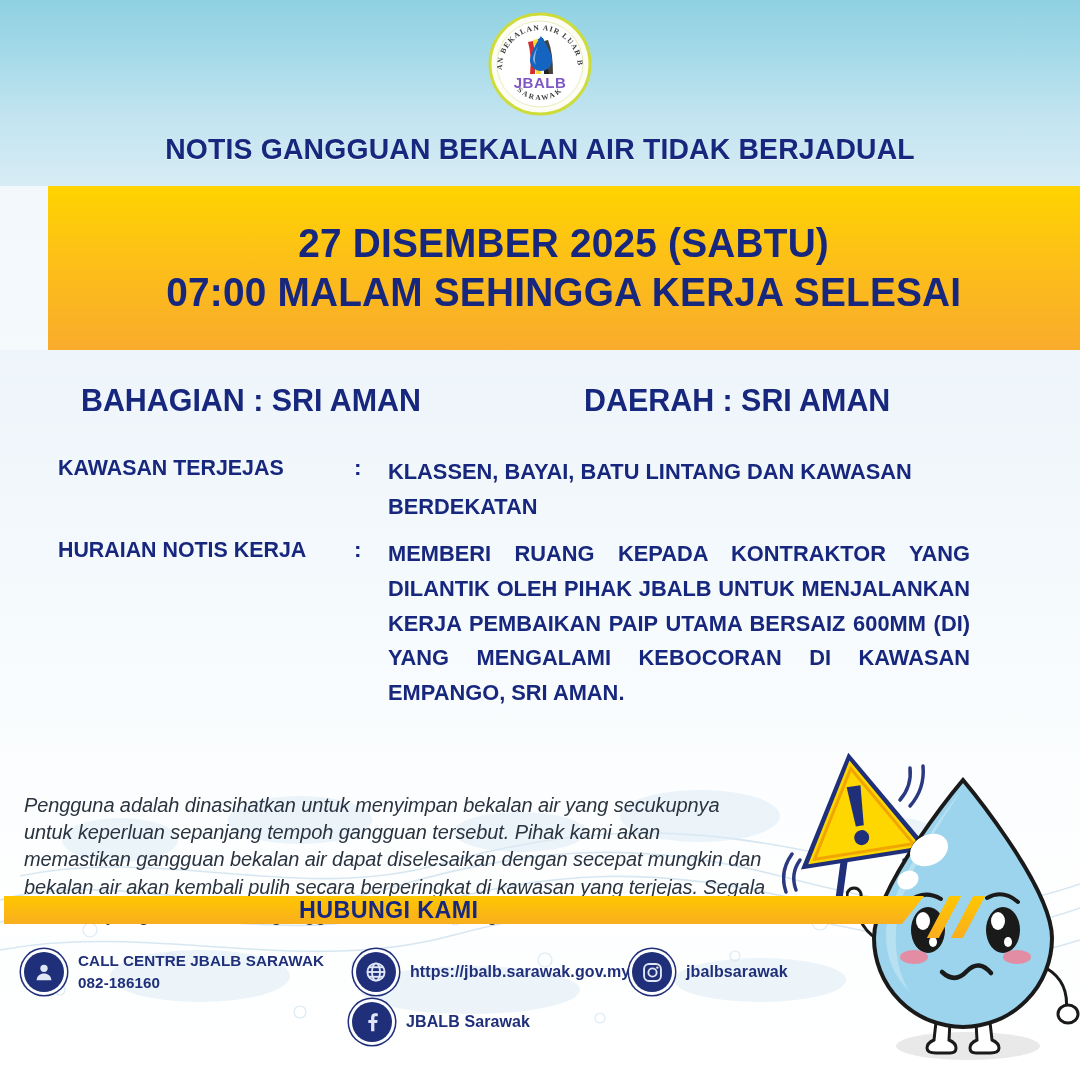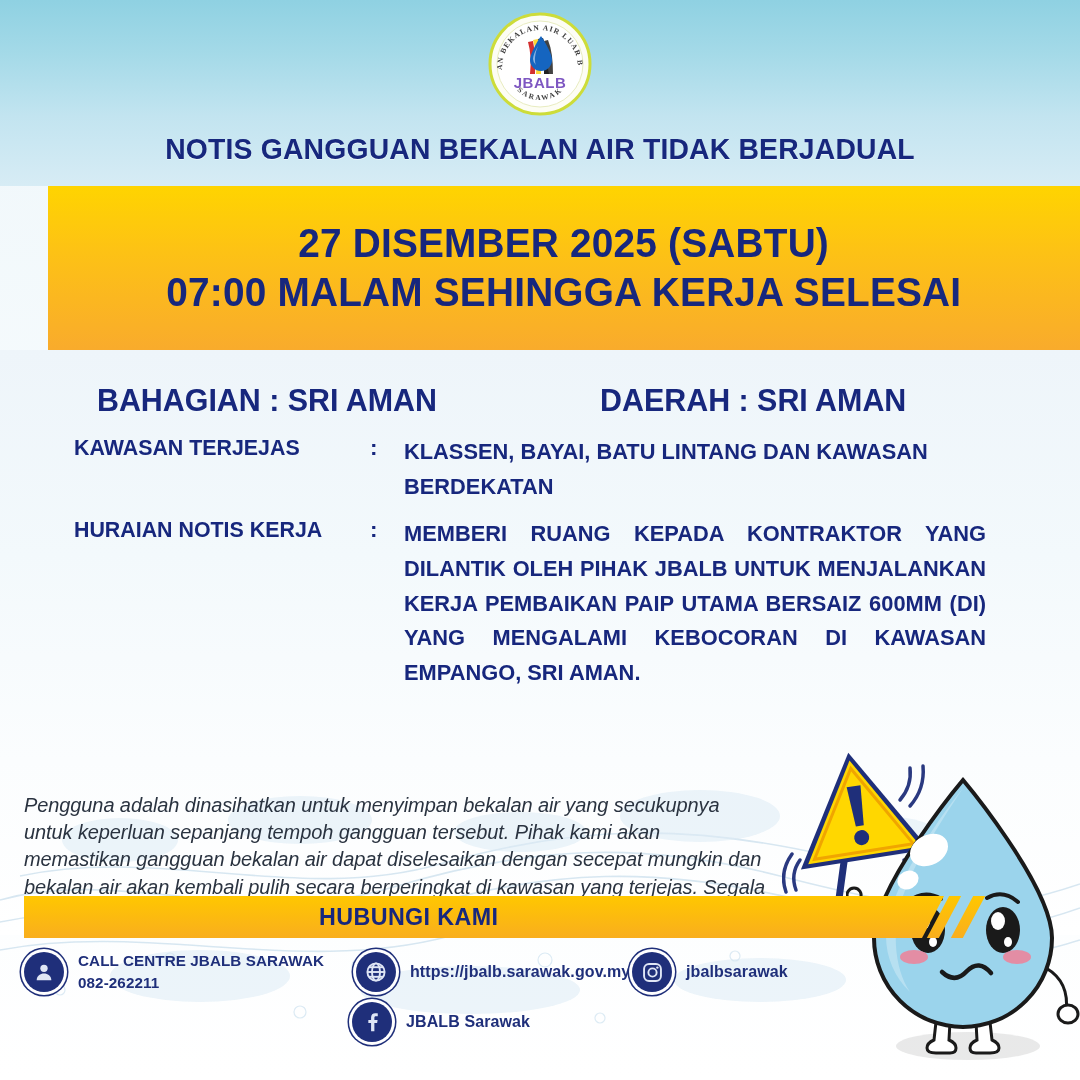--- a/index.html
+++ b/index.html
@@ -67,21 +67,20 @@
     letter-spacing: 0.2px;
     transform: scaleX(0.97);
     text-align: center;
   }
 
   
   .body-area {
     position: relative;
     height: 585px;
     background: linear-gradient(180deg, #eef5fa 0%, #f3f9fc 35%, #fbfdfe 70%, #ffffff 100%);
-    padding-left: 16px;
   }
 
   .region-row {
     display: flex;
     align-items: baseline;
     padding: 32px 0 0 0;
   }
 
   .region-item {
     font-size: 32px;
@@ -89,21 +88,21 @@
     color: #17277d;
     transform: scaleX(0.95);
     white-space: nowrap;
   }
 
   .region-bahagian { margin-left: 72px; }
   .region-daerah  { margin-left: 146px; }
 
   .field-block {
     display: flex;
-    margin-top: 16px;
+    margin-top: 36px;
     padding-left: 58px;
   }
 
   .field-block.second { margin-top: 12px; }
 
   .field-label {
     font-size: 22.5px;
     font-weight: bold;
     color: #17277d;
     transform: scaleX(0.95);
@@ -168,24 +167,24 @@
   .contact-bar-wrap {
     position: absolute;
     left: 0;
     top: 896px;
     width: 1080px;
     height: 42px;
   }
 
   .contact-bar {
     position: absolute;
-    left: 24px;
+    left: 4px;
     top: 0;
     width: 920px;
-    height: 42px;
+    height: 28px;
     background: linear-gradient(180deg, #ffc700 0%, #f9ae1e 100%);
     clip-path: polygon(0 0, 100% 0, calc(100% - 22px) 100%, 0 100%);
     display: flex;
     align-items: center;
     justify-content: center;
   }
 
   .contact-bar-title {
     font-size: 24px;
     font-weight: bold;
@@ -407,21 +406,21 @@
 
     <div class="contact-item c-call">
       <span class="icon-circle">
         <svg width="22" height="22" viewBox="0 0 24 24" fill="#dfe6f5">
           <circle cx="12" cy="8" r="4"></circle>
           <path d="M4 21 c0 -5 4 -7.5 8 -7.5 s8 2.5 8 7.5 z"></path>
         </svg>
       </span>
       <span class="contact-text">
         <span class="small">CALL CENTRE JBALB SARAWAK</span>
-        <span class="small">082-262211</span>
+        <span class="small">082-186160</span>
       </span>
     </div>
 
     <div class="contact-item c-web">
       <span class="icon-circle">
         <svg width="24" height="24" viewBox="0 0 24 24" fill="none" stroke="#dfe6f5" stroke-width="1.9">
           <circle cx="12" cy="12" r="8.6"></circle>
           <ellipse cx="12" cy="12" rx="4" ry="8.6"></ellipse>
           <line x1="3.4" y1="12" x2="20.6" y2="12"></line>
           <line x1="4.7" y1="7.2" x2="19.3" y2="7.2"></line>

